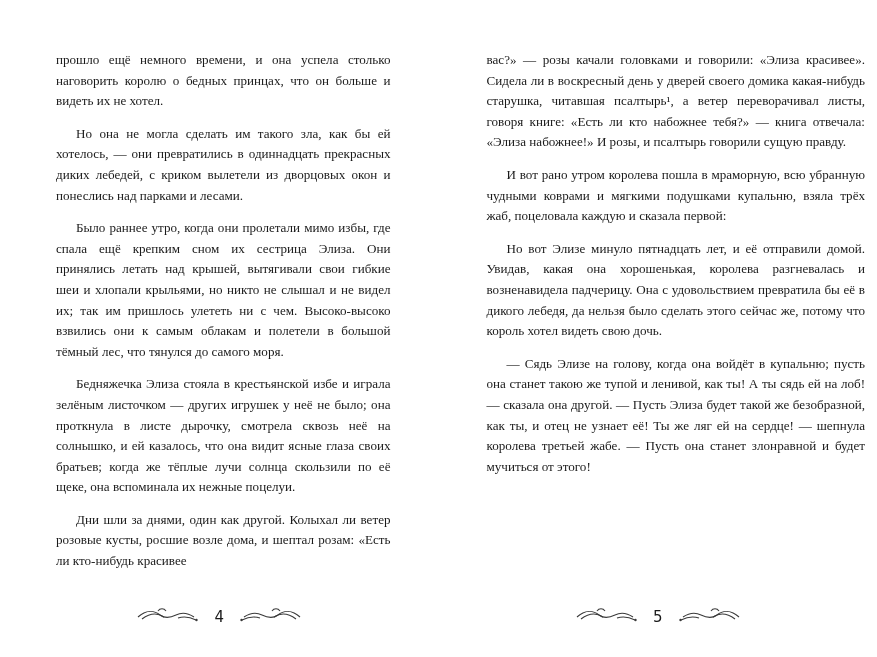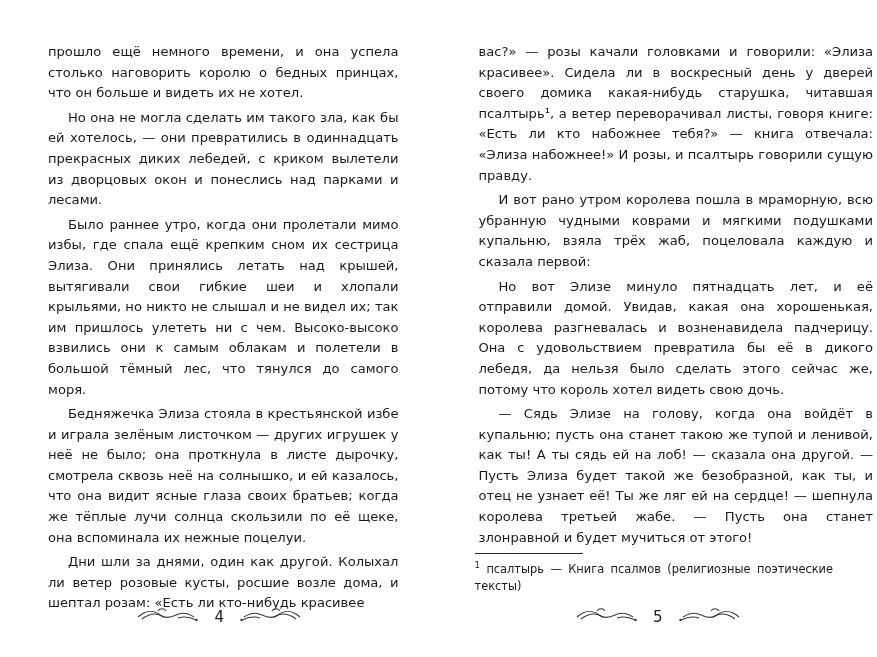--- a/index.html
+++ b/index.html
@@ -36,22 +36,23 @@
     padding-left: 36px;
   }
   .textblock {
     font-size: 13.1px;
     line-height: 20.6px;
     text-align: justify;
     text-justify: inter-word;
     hyphens: manual;
   }
   .textblock p {
-    margin: 4px;
+    margin: 12px;
     text-indent: 0;
+    font-family: Liberation Serif, serif;
   }
   .textblock p.indent {
     text-indent: 20px;
   }
   .footnote-area {
     position: absolute;
     left: 36px;
     right: 44px;
     bottom: 62px;
   }
@@ -140,27 +141,20 @@
   </div>
 
   <div class="page page-right">
     <div class="textblock">
       <p>вас?» — розы качали головками и говорили: «Элиза красивее». Сидела ли в воскресный день у дверей своего домика какая-нибудь старушка, читавшая псалтырь¹, а ветер переворачивал листы, говоря книге: «Есть ли кто набожнее тебя?» — книга отвечала: «Элиза набожнее!» И розы, и псалтырь говорили сущую правду.</p>
       <p class="indent">И вот рано утром королева пошла в мраморную, всю убранную чудными коврами и мягкими подушками купальню, взяла трёх жаб, поцеловала каждую и сказала первой:</p>
       <p class="indent">Но вот Элизе минуло пятнадцать лет, и её отправили домой. Увидав, какая она хорошенькая, королева разгневалась и возненавидела падчерицу. Она с удовольствием превратила бы её в дикого лебедя, да нельзя было сделать этого сейчас же, потому что король хотел видеть свою дочь.</p>
       <p class="indent">— Сядь Элизе на голову, когда она войдёт в купальню; пусть она станет такою же тупой и ленивой, как ты! А ты сядь ей на лоб! — сказала она другой. — Пусть Элиза будет такой же безобразной, как ты, и отец не узнает её! Ты же ляг ей на сердце! — шепнула королева третьей жабе. — Пусть она станет злонравной и будет мучиться от этого!</p>
     </div>
 
-    <div class="footnote-area">
-      <div class="footnote-rule"></div>
-      <div class="footnote-text">
-        <span class="fn-marker">1</span>
-        <span>псалтырь — Книга псалмов (религиозные поэтические тексты)</span>
-      </div>
-    </div>
 
     <div class="footer">
       <span class="orn">
         <svg width="62" height="16" viewBox="0 0 62 16" xmlns="http://www.w3.org/2000/svg">
           <g fill="none" stroke="#3a3a3a" stroke-width="1.1">
             <path d="M2 10 C10 3, 18 3, 24 8 C28 11, 34 11, 40 8"></path>
             <path d="M6 12 C14 6, 22 6, 28 10"></path>
             <path d="M40 8 C46 5, 52 6, 58 10"></path>
             <path d="M42 11 C48 9, 54 10, 60 13"></path>
             <path d="M22 4 C24 1, 28 1, 30 4"></path>

